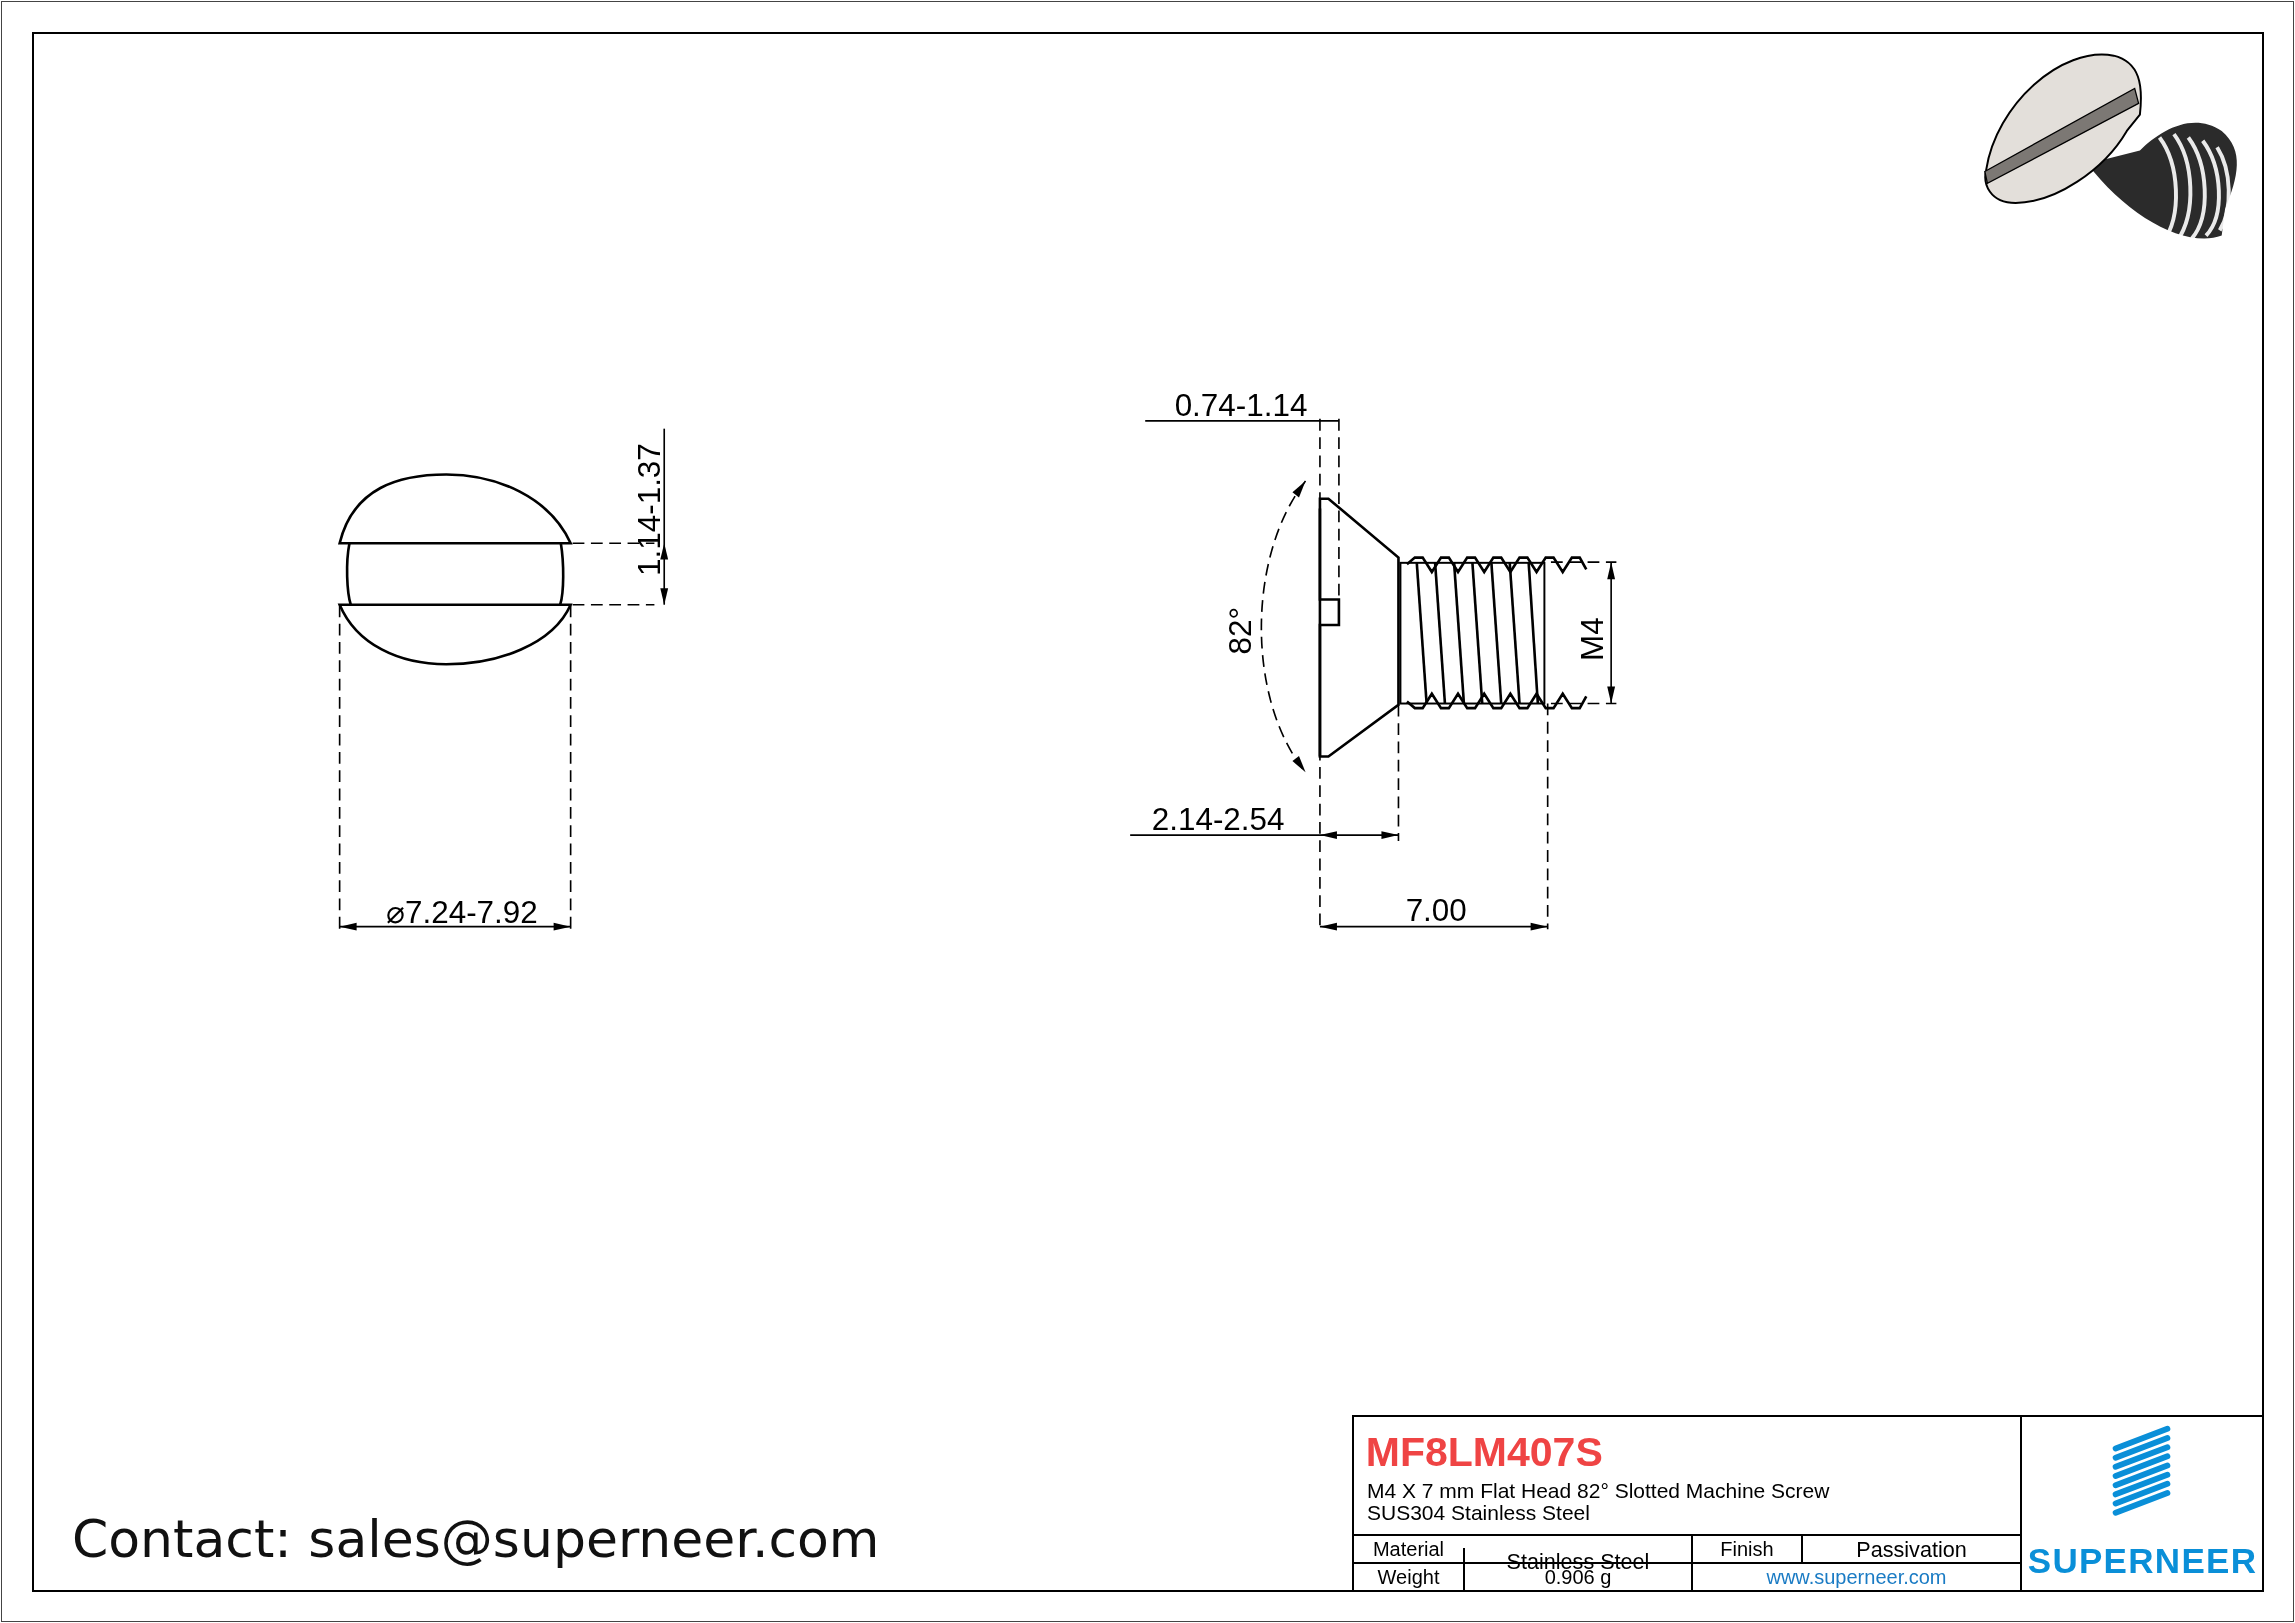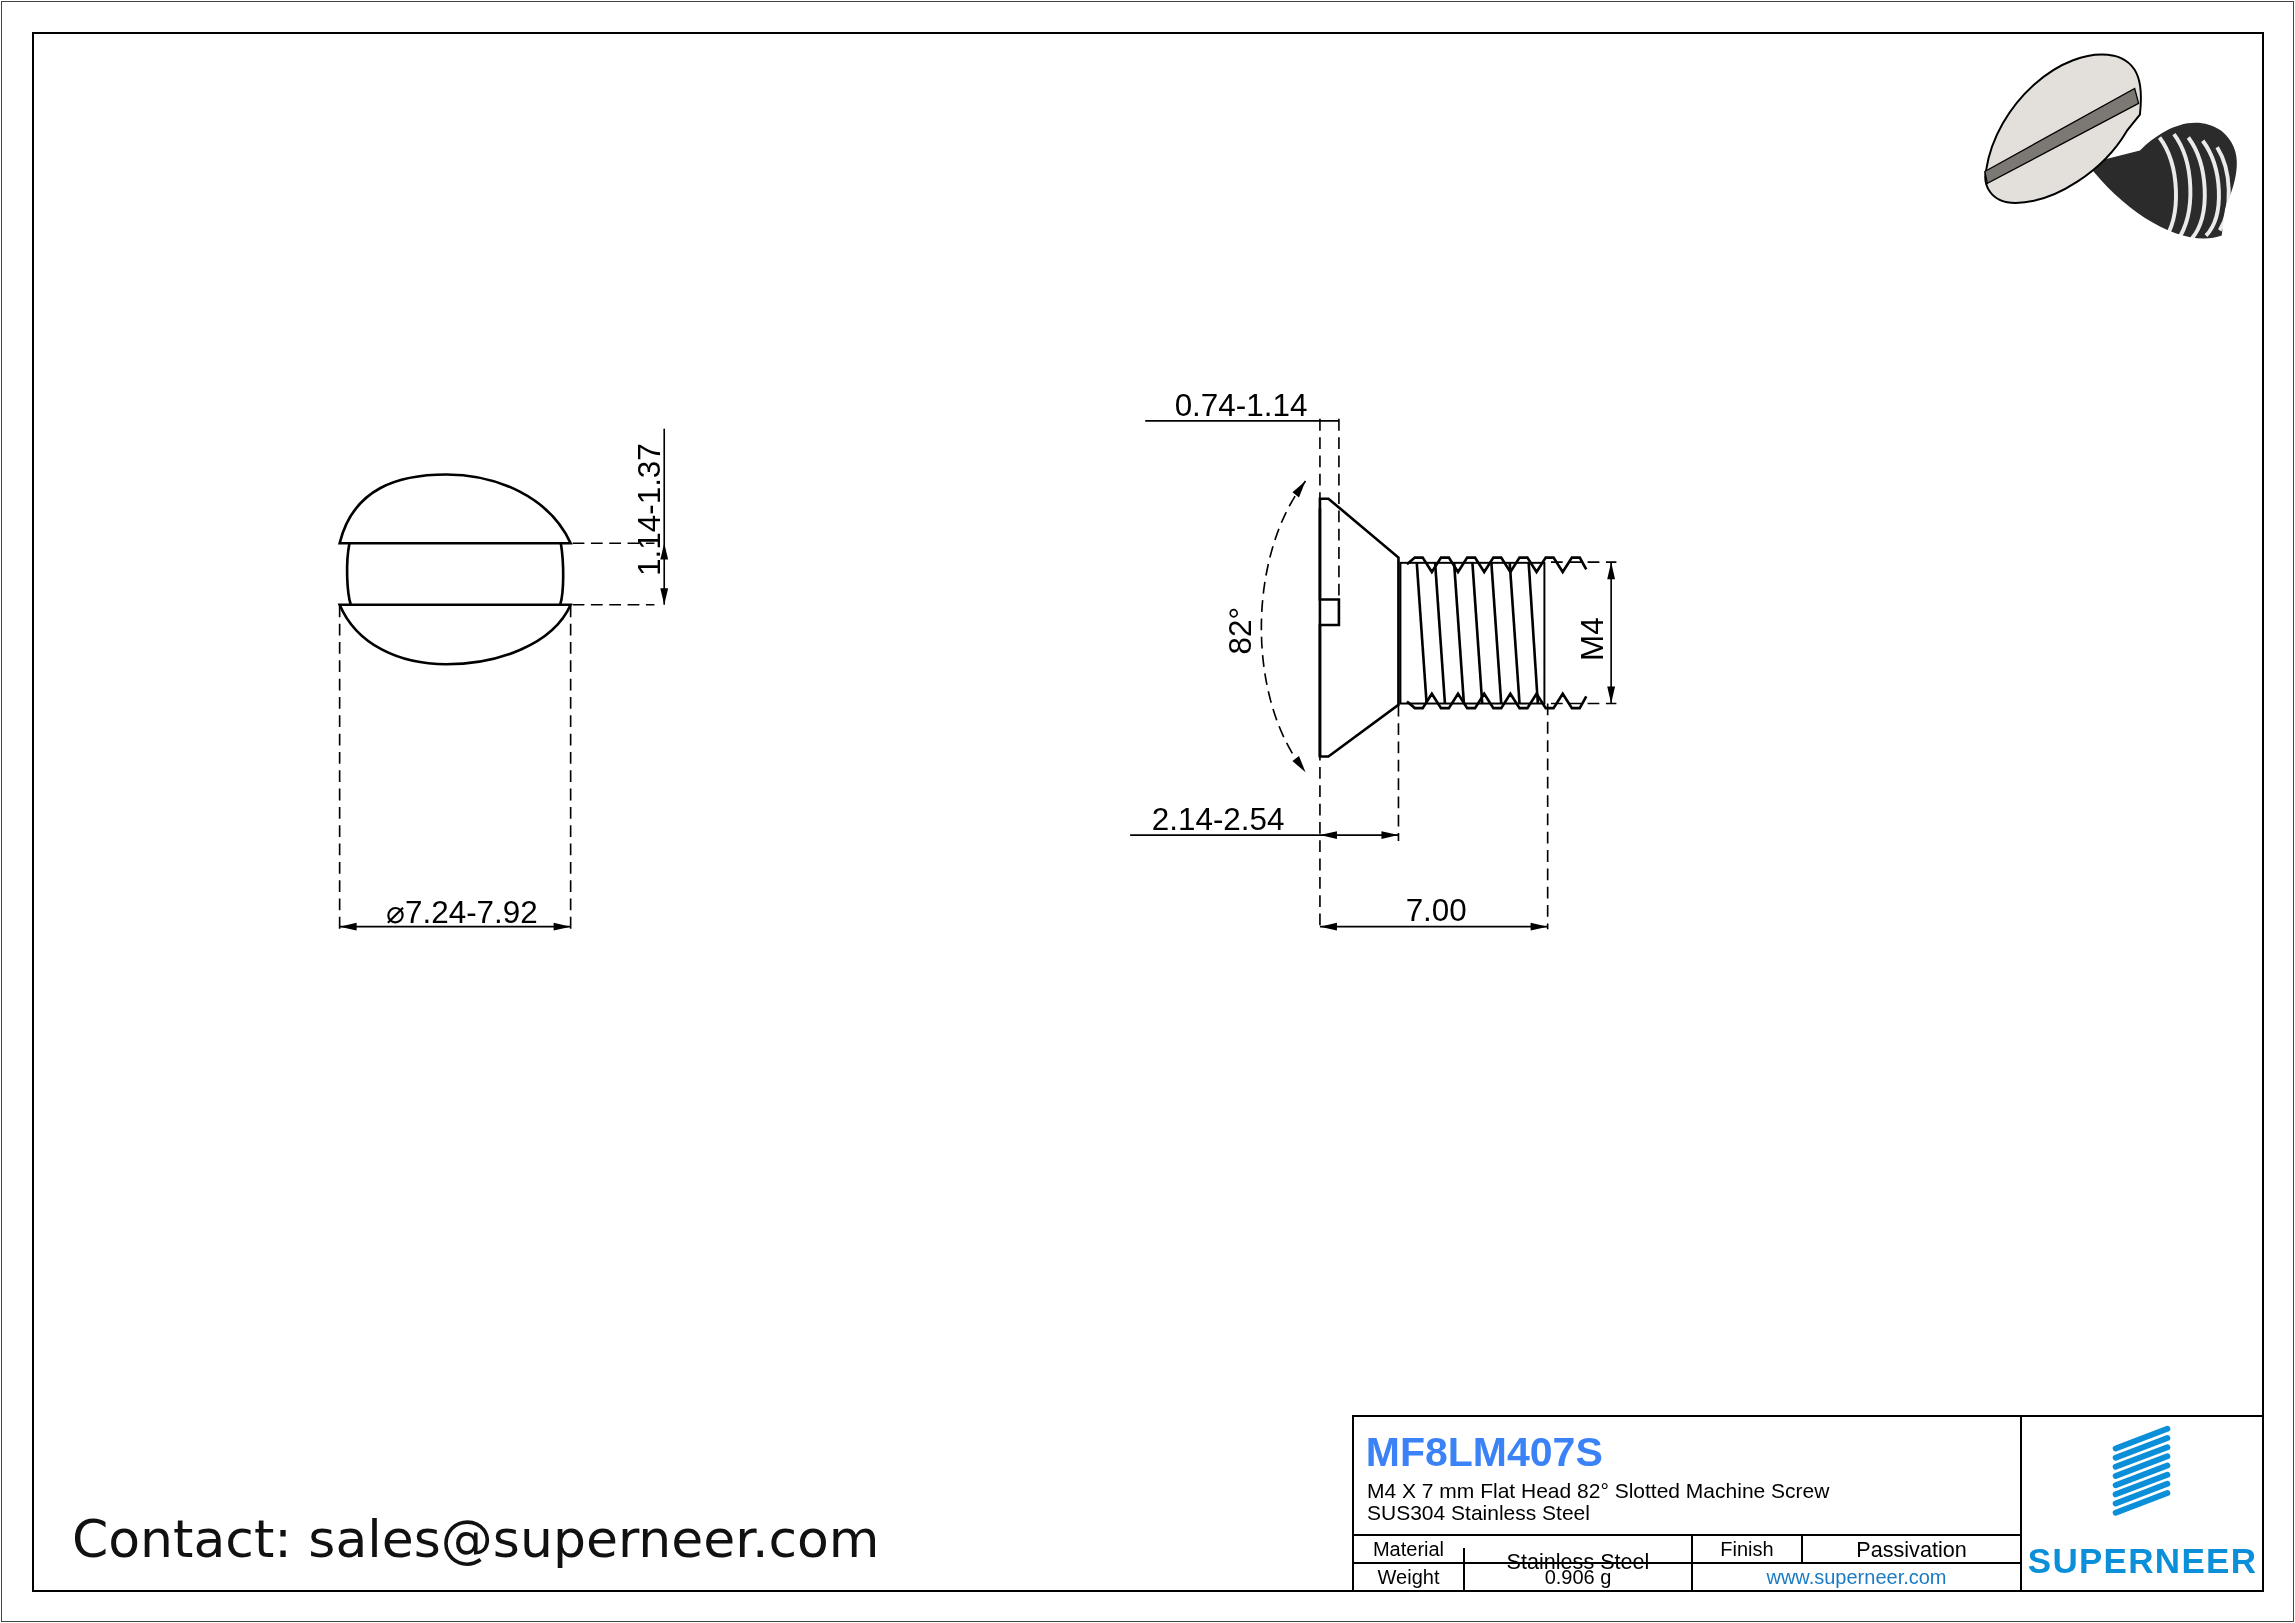--- a/index.html
+++ b/index.html
@@ -3,21 +3,21 @@
 <meta charset="utf-8">
 <style>
   html, body { margin:0; padding:0; background:#ffffff; }
   body { width:2295px; height:1623px; position:relative; overflow:hidden; font-family:"Liberation Sans", sans-serif; }
   .outer { position:absolute; left:0.7px; top:0.7px; width:2293px; height:1621px; border:1.3px solid #444; box-sizing:border-box; }
   .frame { position:absolute; left:32px; top:32px; width:2232px; height:1560px; border:2px solid #000; box-sizing:border-box; }
   svg.drawing { position:absolute; left:0; top:0; }
   .tb { position:absolute; left:1352px; top:1415px; width:912px; height:177px; border:2px solid #000; box-sizing:border-box; background:#fff; }
   .tb .left { position:absolute; left:0; top:0; width:668px; height:100%; border-right:2px solid #000; box-sizing:border-box; }
   .tb .logo { position:absolute; left:668px; top:0; width:241px; height:100%; }
-  .part-no { position:absolute; left:11.8px; top:11.8px; font-size:41px; font-weight:bold; color:#3b82f6; letter-spacing:0px; }
+  .part-no { position:absolute; left:11.8px; top:11.8px; font-size:41px; font-weight:bold; color:#ef4444; letter-spacing:0px; }
   .desc { position:absolute; left:13px; font-size:21px; color:#000; }
   .row { position:absolute; left:0; width:100%; border-top:2px solid #000; box-sizing:border-box; }
   .cell { position:absolute; top:0; height:100%; display:flex; align-items:center; justify-content:center; font-size:20px; color:#000; box-sizing:border-box; }
   .vline { border-left:2px solid #000; }
   .link { color:#1a7bc4; }
   .brand { position:absolute; left:0; width:100%; text-align:center; top:124px; font-size:35px; font-weight:bold; color:#0a8fd8; letter-spacing:1.3px; }
   .contact { position:absolute; left:72px; top:1509px; font-family:"DejaVu Sans", sans-serif; font-size:52px; color:#111; }
   .dim { font-family:"Liberation Sans", sans-serif; font-size:48px; fill:#000; }
 </style>
 </head>

